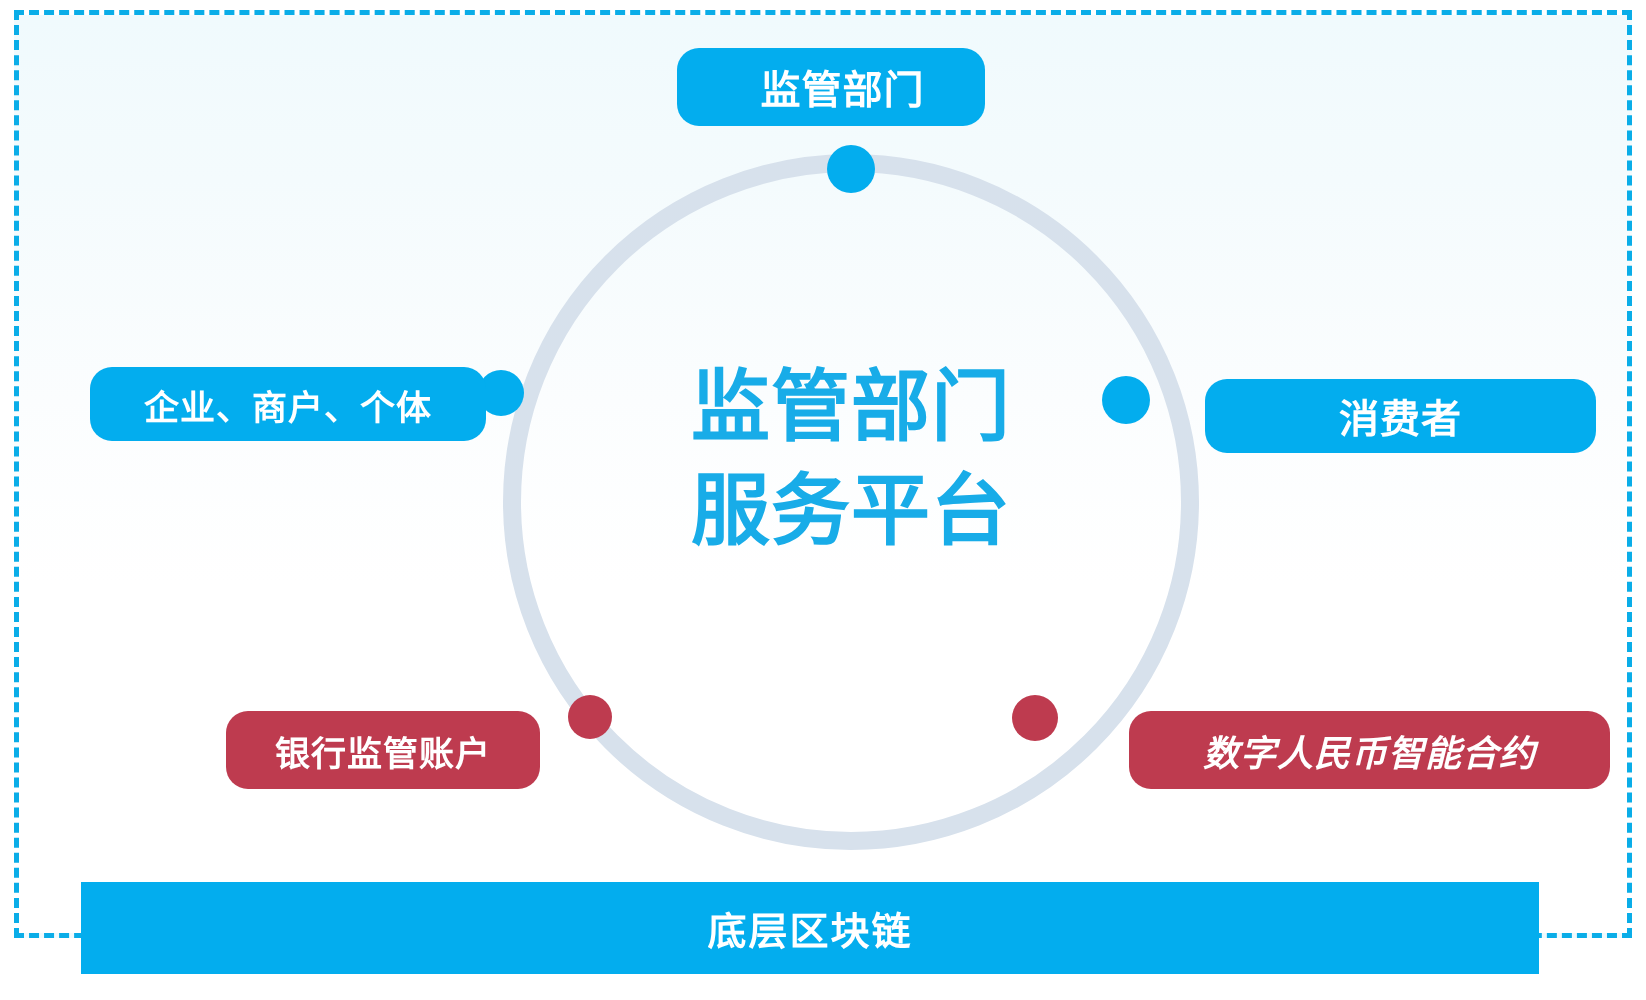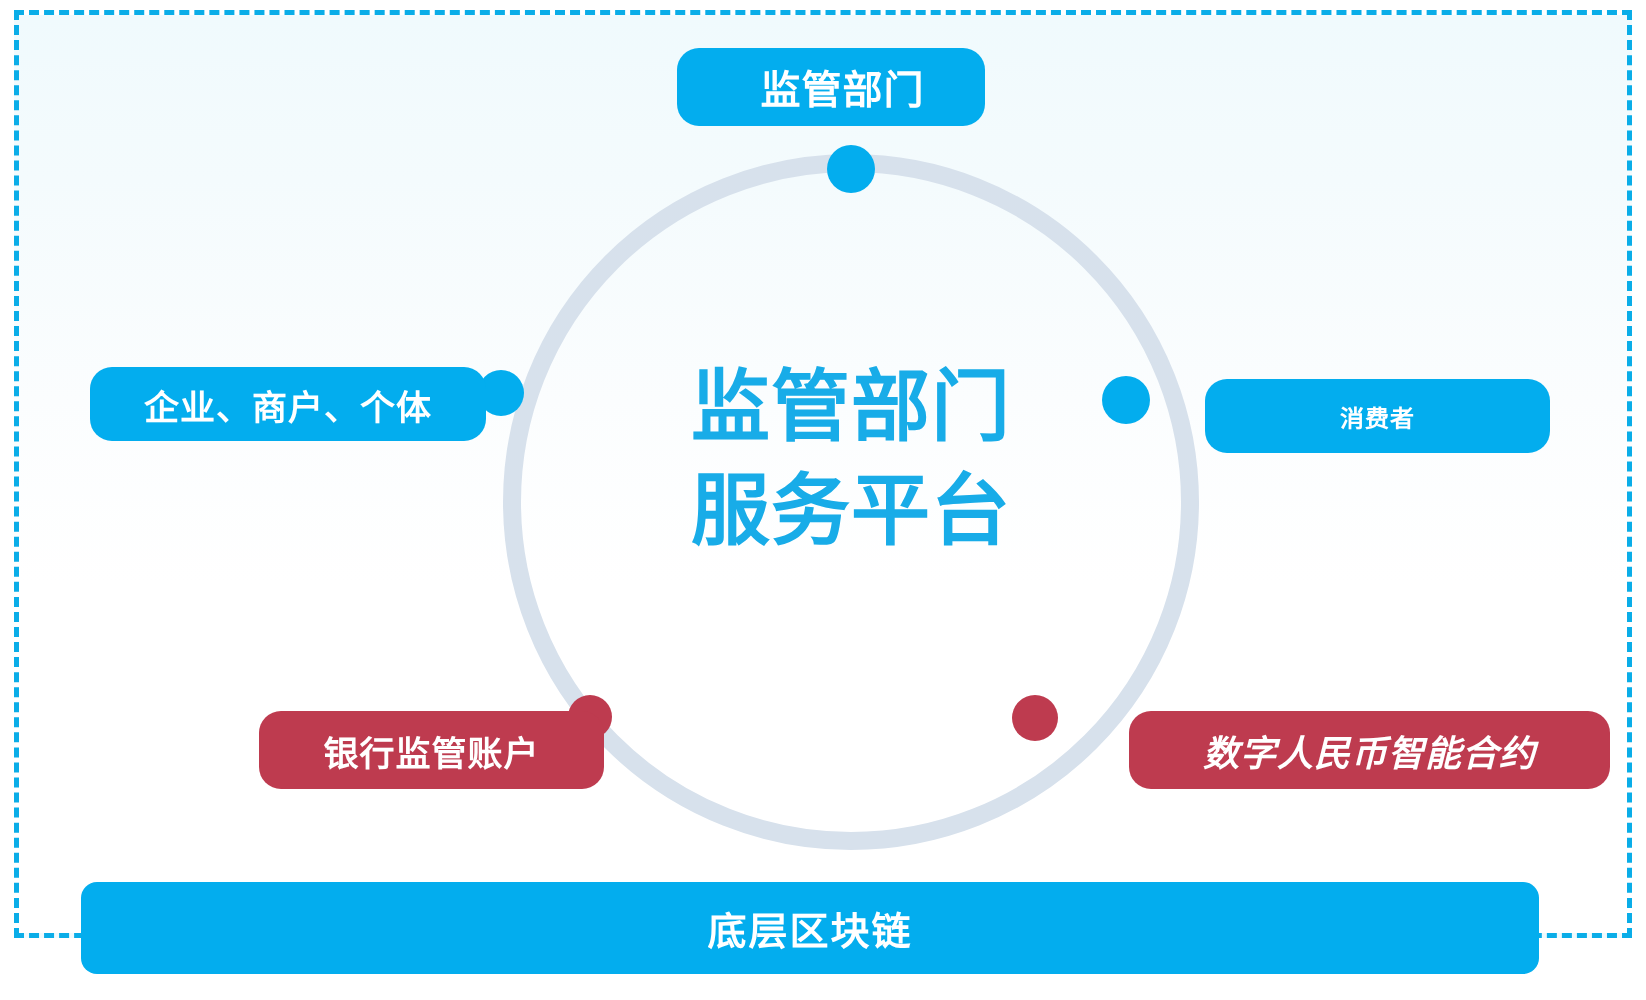--- a/index.html
+++ b/index.html
@@ -101,28 +101,27 @@
     font-size: 40px;
     padding-left: 23px;
   }
   .badge-left {
     left: 71px; top: 352px;
     width: 396px; height: 74px;
     font-size: 35px;
   }
   .badge-right {
     left: 1186px; top: 364px;
-    width: 345px; height: 74px;
-    font-size: 24px;
+    width: 391px; height: 74px;
+    font-size: 40px;
   }
   .badge-bot-left {
     left: 207px; top: 696px;
-    width: 345px; height: 78px;
+    width: 314px; height: 78px;
     font-size: 35px;
-    margin-left: 33px;
   }
   .badge-bot-right {
     left: 1110px; top: 696px;
     width: 481px; height: 78px;
     font-size: 36px;
     font-style: italic;
   }
 
   
   .base-bar {
@@ -132,21 +131,20 @@
     width: 1458px;
     height: 92px;
     display: flex;
     align-items: center;
     justify-content: center;
     background: #03ADEE;
     color: #ffffff;
     font-size: 39px;
     font-weight: 700;
     letter-spacing: 2px;
-    border-radius: 16px;
   }
 </style>
 </head>
 <body>
 
 <div id="stage">
 
   <div class="frame">
 
     <div class="ring"></div>

